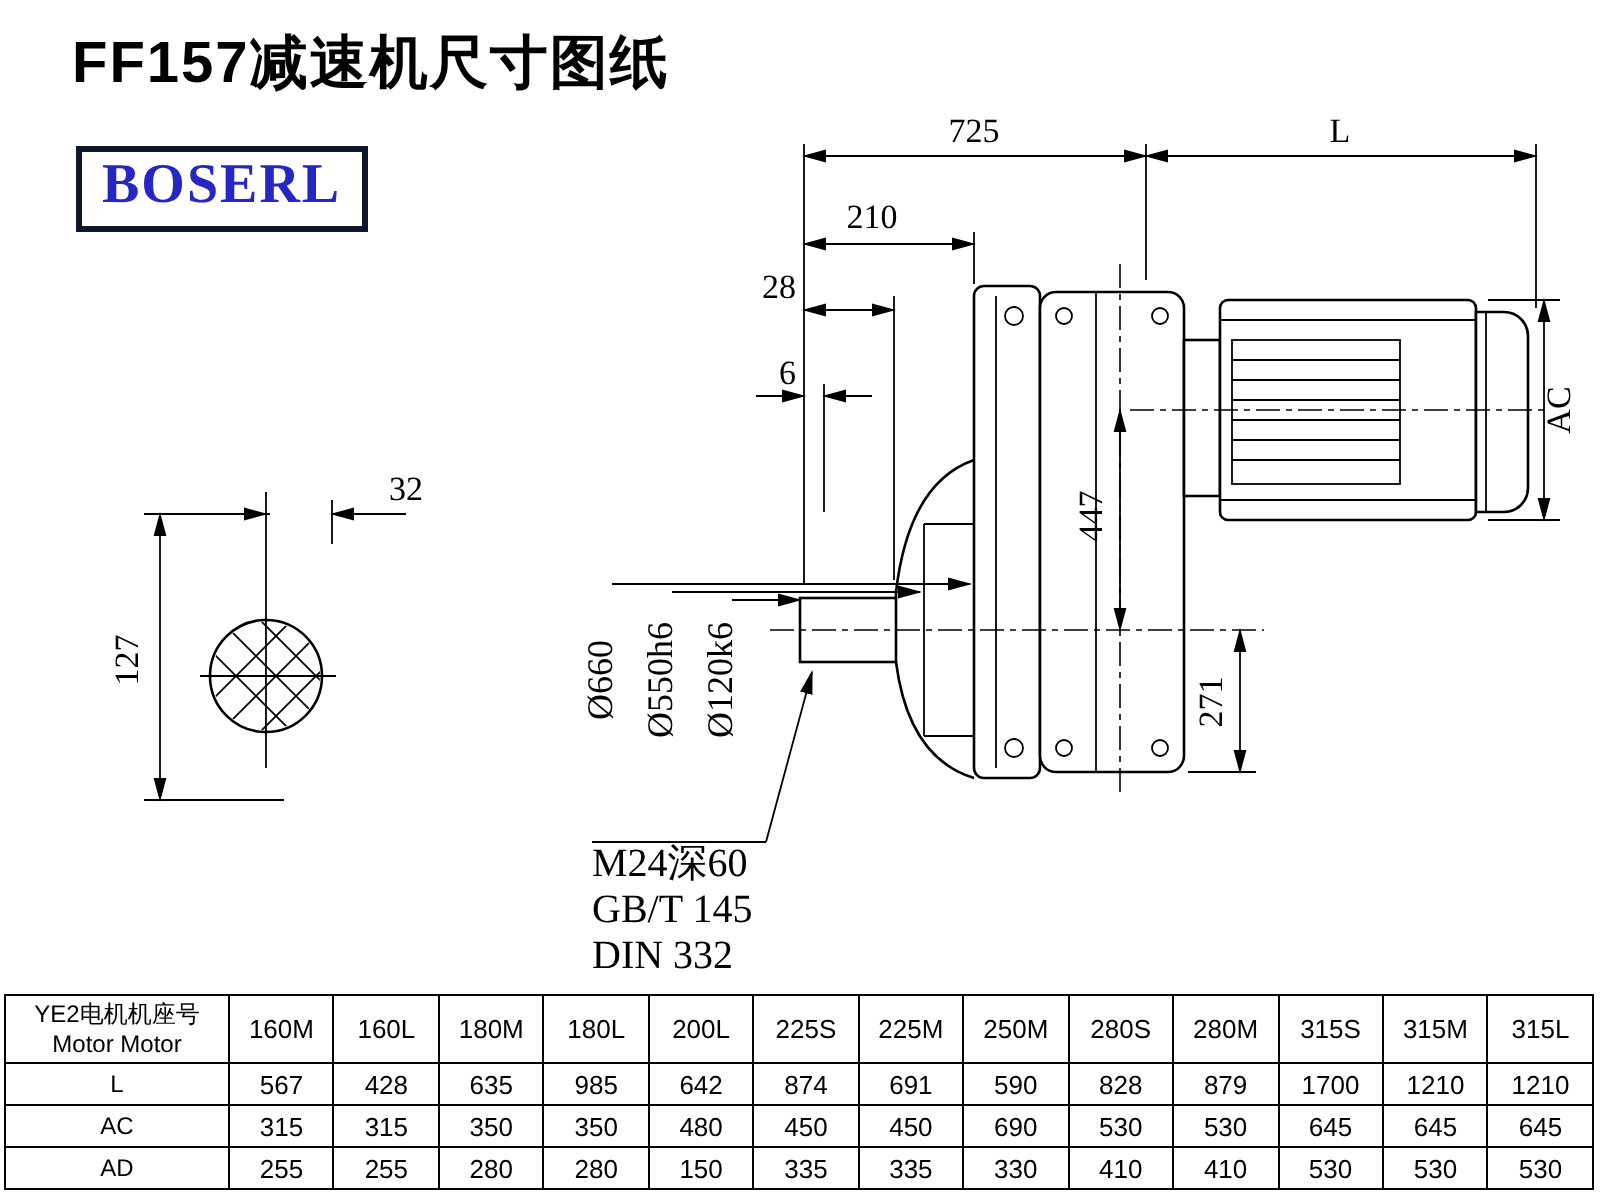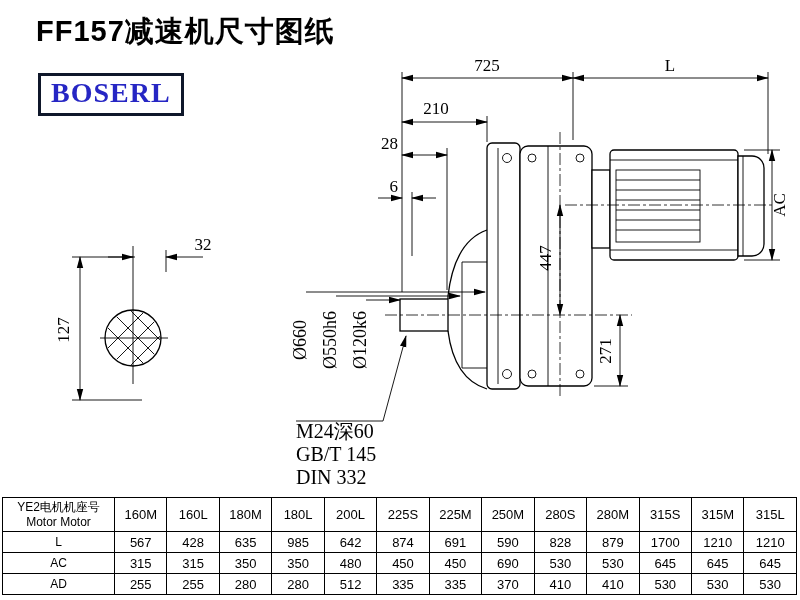--- a/index.html
+++ b/index.html
@@ -259,24 +259,24 @@
       <td>645</td>
       <td>645</td>
       <td>645</td>
     </tr>
     <tr>
       <td class="first">AD</td>
       <td>255</td>
       <td>255</td>
       <td>280</td>
       <td>280</td>
-      <td>512</td>
+      <td>150</td>
       <td>335</td>
       <td>335</td>
-      <td>370</td>
+      <td>330</td>
       <td>410</td>
       <td>410</td>
       <td>530</td>
       <td>530</td>
       <td>530</td>
     </tr>
   </tbody>
     </table>
 
 </div>

